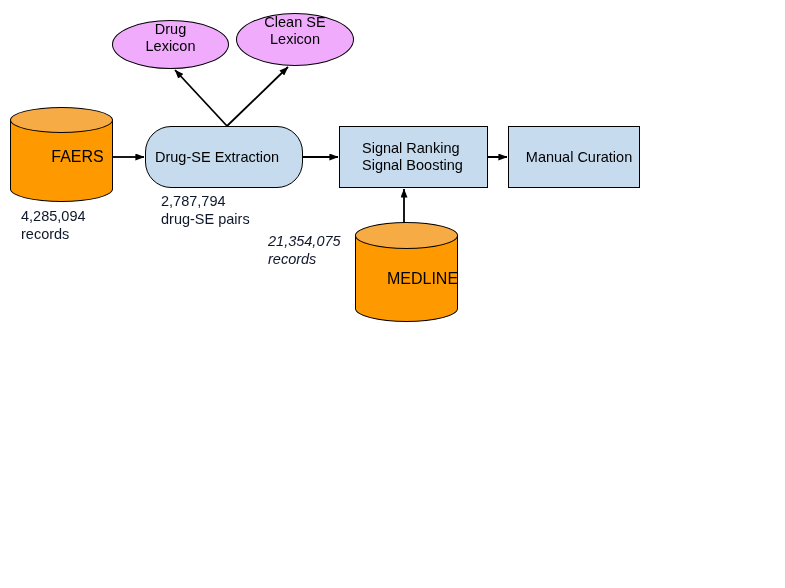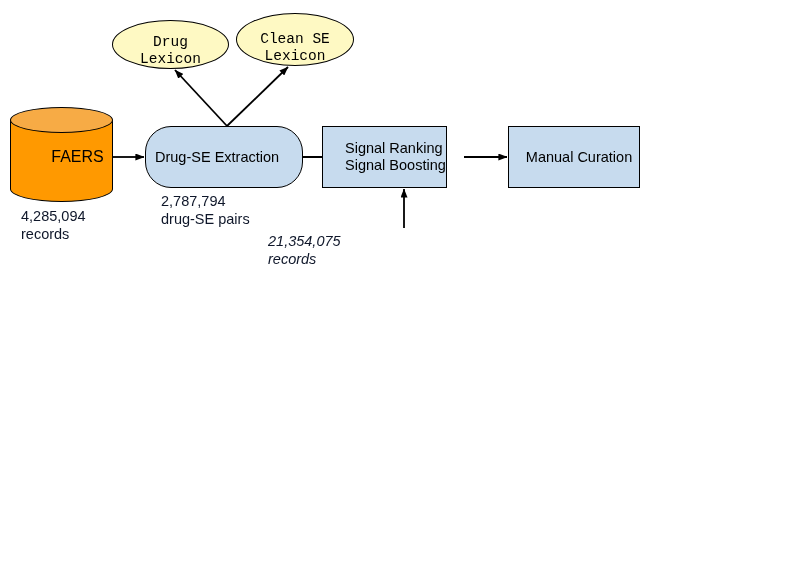--- a/index.html
+++ b/index.html
@@ -42,51 +42,50 @@
     padding-left: 9px;
   }
   #box-extraction {
     left: 145px;
     top: 126px;
     width: 158px;
     height: 62px;
     border-radius: 26px;
   }
   #box-signal {
-    left: 322px;
+    left: 339px;
     top: 126px;
-    width: 125px;
+    width: 149px;
     height: 62px;
     padding-left: 22px;
   }
   #box-curation {
     left: 508px;
     top: 126px;
     width: 132px;
     height: 62px;
     justify-content: center;
     padding-left: 10px;
   }
 
   
   .ellipse-node {
     position: absolute;
     box-sizing: border-box;
-    background: #fef9c3;
+    background: #f0abfc;
     border: 1.8px solid #000000;
     border-radius: 50%;
     display: flex;
-    align-items: flex-end;
+    align-items: flex-start;
     justify-content: center;
     color: #000000;
     font-size: 14.5px;
     line-height: 17px;
     text-align: center;
     white-space: pre-line;
-    font-family: Liberation Mono, monospace;
   }
   #ellipse-drug-lexicon {
     left: 112px;
     top: 20px;
     width: 117px;
     height: 49px;
   }
   #ellipse-clean-se-lexicon {
     left: 236px;
     top: 13px;
@@ -196,20 +195,26 @@
     <span>Manual Curation</span>
   </div>
 
   <div class="cylinder" id="cyl-faers">
     <div class="cyl-bottom" style="top:69px; width:103px; height:26px;"></div>
     <div class="cyl-body" style="top:13px; width:103px; height:69px;"></div>
     <div class="cyl-top" style="width:103px; height:26px;"></div>
     <div class="cyl-label" style="top:41px;">FAERS</div>
   </div>
 
+  <div class="cylinder" id="cyl-medline">
+    <div class="cyl-bottom" style="top:73px; width:103px; height:27px;"></div>
+    <div class="cyl-body" style="top:14px; width:103px; height:73px;"></div>
+    <div class="cyl-top" style="width:103px; height:27px;"></div>
+    <div class="cyl-label" style="top:48px;">MEDLINE</div>
+  </div>
 
   <div class="caption" id="caption-faers">4,285,094
 records</div>
 
   <div class="caption" id="caption-pairs">2,787,794
 drug-SE pairs</div>
 
   <div class="caption" id="caption-medline">21,354,075
 records</div>
 

